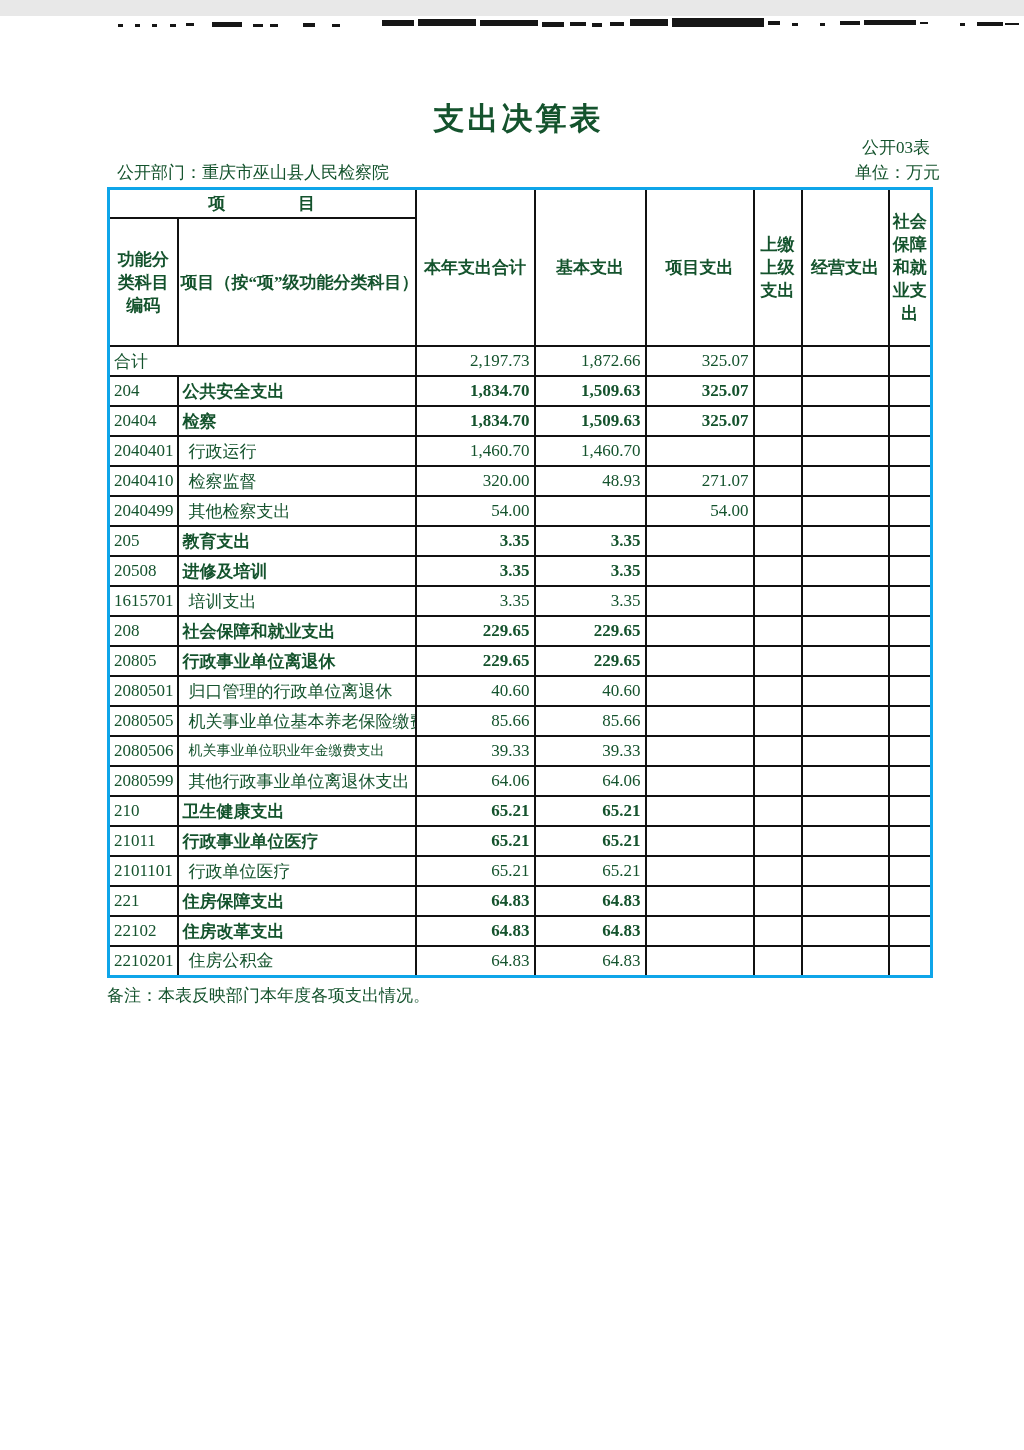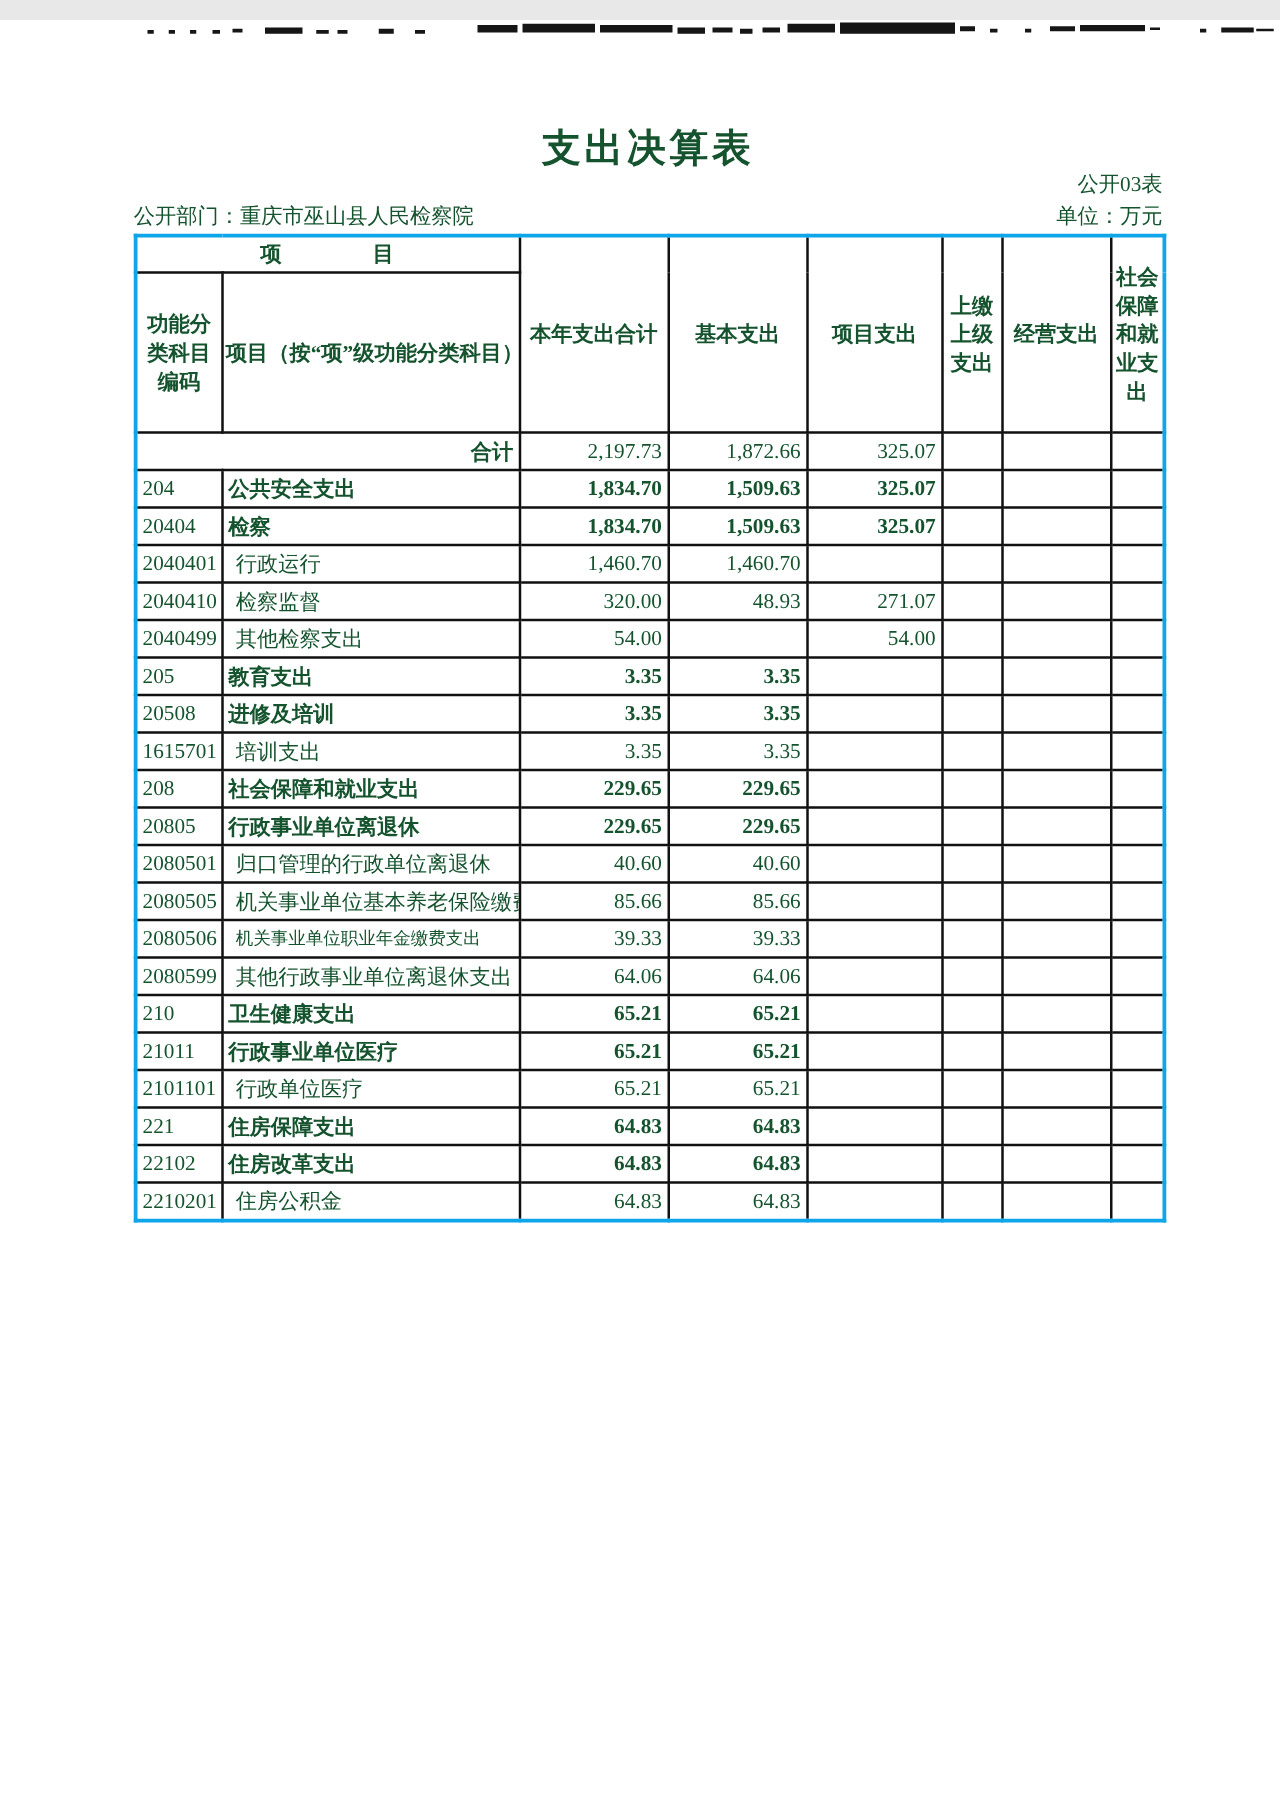--- a/index.html
+++ b/index.html
@@ -48,21 +48,21 @@
   
   .doc-title {
     position: absolute; left: 107px; top: 82px; width: 823px;
     text-align: center; font-size: 31px; font-weight: bold; letter-spacing: 3px;
   }
   .form-code {
     position: absolute; left: 107px; top: 120px; width: 823px;
     text-align: right; font-size: 17px;
   }
   .meta-row {
-    position: absolute; left: 107px; top: 145px; width: 823px;
+    position: absolute; left: 117px; top: 145px; width: 823px;
     display: flex; justify-content: space-between; font-size: 17px;
   }
   .table-wrap { position: absolute; left: 107px; top: 171px; width: 823px; }
   .note {
     position: absolute; left: 107px; top: 968px; width: 823px;
     font-size: 17px;
   }
 
   
   table.fin {
@@ -77,21 +77,21 @@
   .h-group { height: 27px; white-space: pre; letter-spacing: 1px; }
   .hdr2 th { height: 126px; }
   .h-item { font-size: 14.5px; white-space: nowrap; }
   .h-code { font-size: 17px; }
   tbody tr { height: 30px; }
   td.cell-code { font-size: 16px; text-align: left; white-space: nowrap; font-weight: normal; }
   td.cell-name { text-align: left; white-space: nowrap; }
   td.cell-name.indent { padding-left: 10px; }
   td.cell-name.name-sm { font-size: 14px; }
   td.cell-name.name-xs { font-size: 17px; }
-  td.cell-merged-name { text-align: right; font-weight: bold; }
+  td.cell-merged-name { text-align: left; font-weight: normal; }
   td.cell-num { text-align: right; padding-right: 7px; white-space: nowrap; }
   tr.row-category td.cell-name, tr.row-category td.cell-num { font-weight: bold; }
   tr.row-total td.cell-num { font-weight: normal; }
 </style>
 </head>
 <body>
 
 <div class="page">
 
   <div class="noise">
@@ -368,14 +368,15 @@
             <td class="cell-num">64.83</td>
             <td class="cell-num"></td>
             <td class="cell-num"></td>
             <td class="cell-num"></td>
             <td class="cell-num"></td>
           </tr>
         </tbody>
     </table>
   </div>
 
+  <div class="note">备注：本表反映部门本年度各项支出情况。</div>
 
 </div>
 
 </body></html>

